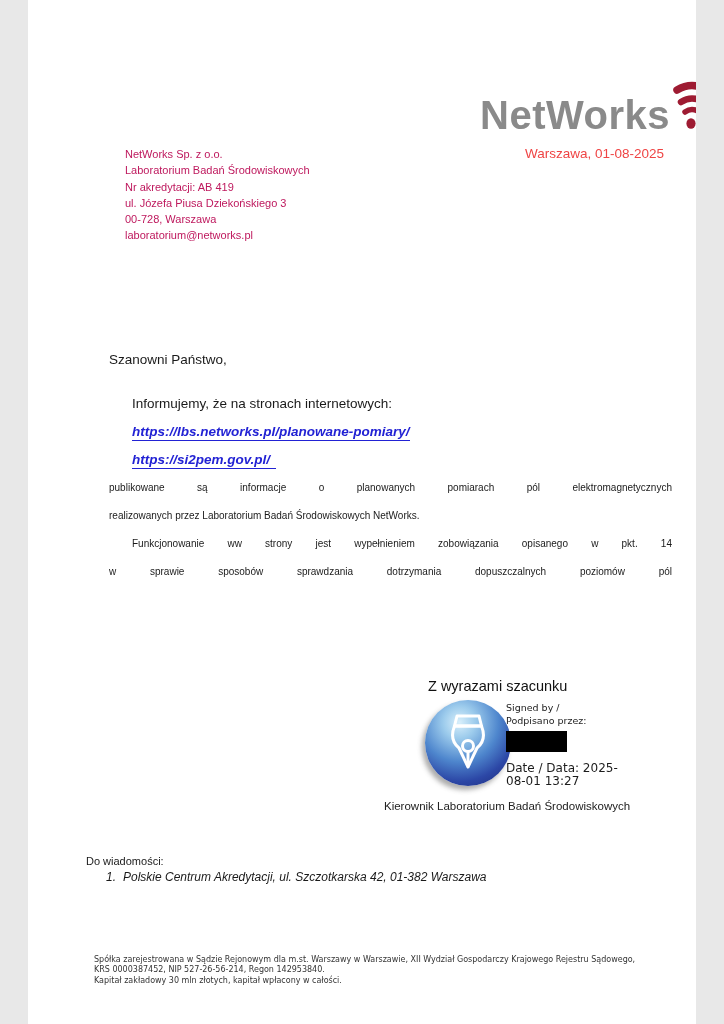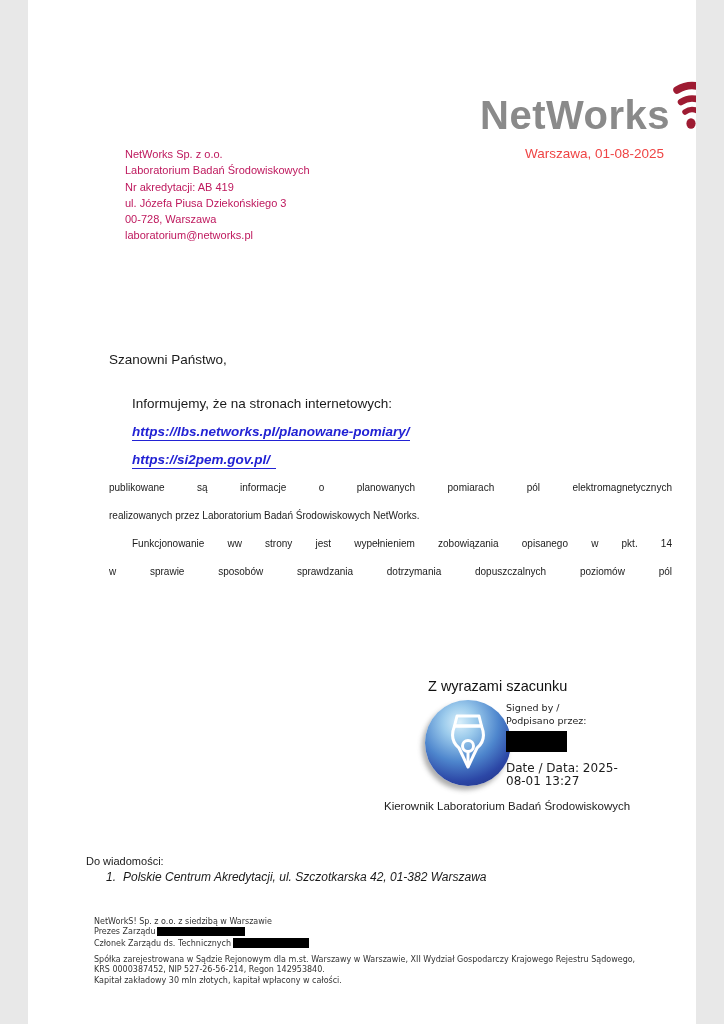--- a/index.html
+++ b/index.html
@@ -251,25 +251,20 @@
     <div>Date / Data: 2025-</div>
     <div>08-01 13:27</div>
   </div>
   <div class="sig-role">Kierownik Laboratorium Badań Środowiskowych</div>
 
   <div class="cc-heading">Do wiadomości:</div>
   <div class="cc-item">
     <span class="cc-num">1.</span><span>Polskie Centrum Akredytacji, ul. Szczotkarska 42, 01-382 Warszawa</span>
   </div>
 
-  <div class="footer-company">
-    <div>NetWorkS! Sp. z o.o. z siedzibą w Warszawie</div>
-    <div><span>Prezes Zarządu</span><span class="redaction-bar bar1"></span></div>
-    <div><span>Członek Zarządu ds. Technicznych</span><span class="redaction-bar bar2"></span></div>
-  </div>
 
   <div class="footer-registry">
     <div>Spółka zarejestrowana w Sądzie Rejonowym dla m.st. Warszawy w Warszawie, XII Wydział Gospodarczy Krajowego Rejestru Sądowego,</div>
     <div>KRS 0000387452, NIP 527-26-56-214, Regon 142953840.</div>
     <div>Kapitał zakładowy 30 mln złotych, kapitał wpłacony w całości.</div>
   </div>
 
 </div>
 
 </body></html>

